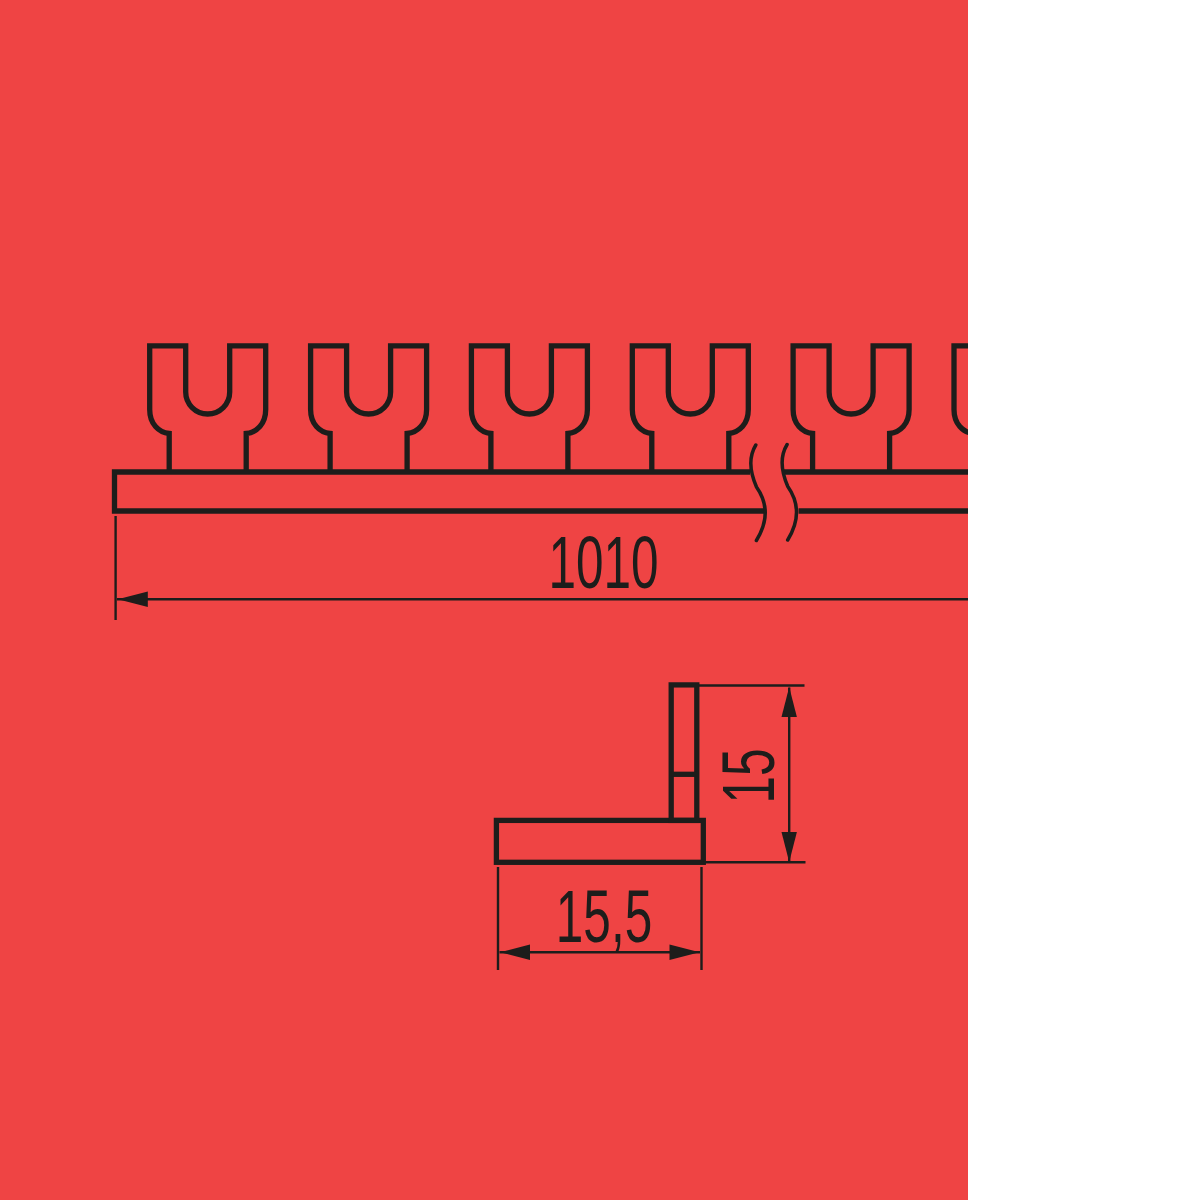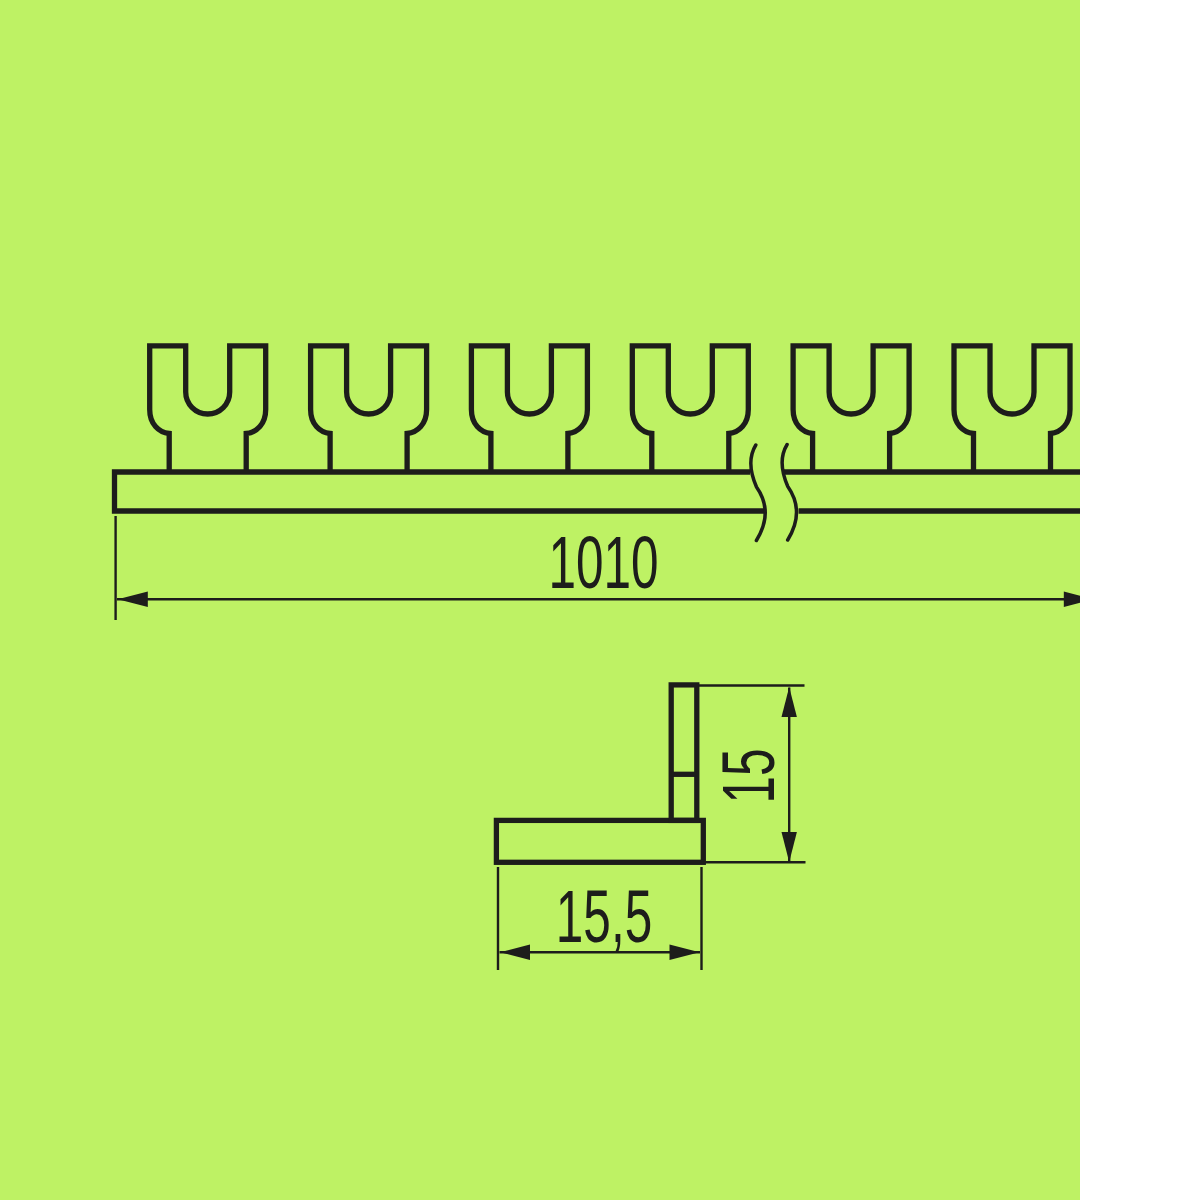--- a/index.html
+++ b/index.html
@@ -1,16 +1,16 @@
 <!DOCTYPE html>
 <html><head>
 <meta charset="utf-8">
 <style>
   html,body{margin:0;padding:0;background:#ffffff;}
-  .page{width:1080px;height:1200px;position:relative;background:#bef264;overflow:hidden;}
+  .page{width:968px;height:1200px;position:relative;background:#ef4444;overflow:hidden;}
   svg{display:block;}
   text{font-family:"Liberation Sans", sans-serif;fill:#1d1d1b;}
 </style>
 </head>
 <body>
 <div class="page">
 <svg width="1200" height="1200" viewBox="0 0 1200 1200">
   <g fill="none" stroke="#1d1d1b" stroke-width="5.3" stroke-linejoin="miter" stroke-linecap="butt">
 
     <path d="M 169.2 474 V 433.5 C 158.7 432.5 149.7 424 149.7 409.5 V 345.8 H 185.7 V 392 A 22 22 0 0 0 229.7 392 V 345.8 H 265.7 V 409.5 C 265.7 424 256.7 432.5 246.2 433.5 V 474"></path>

